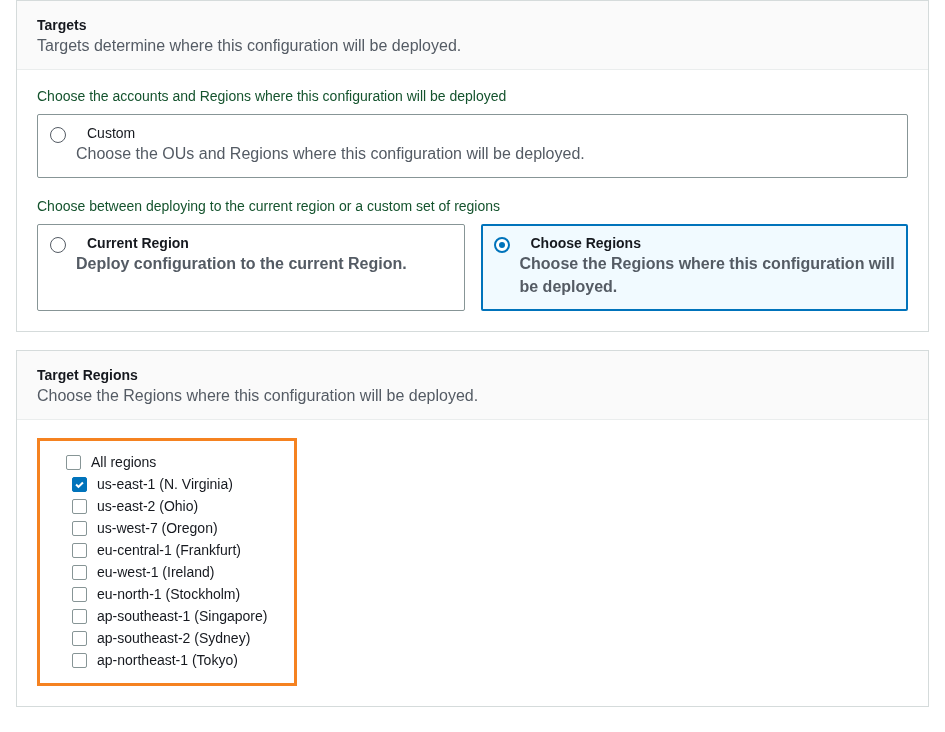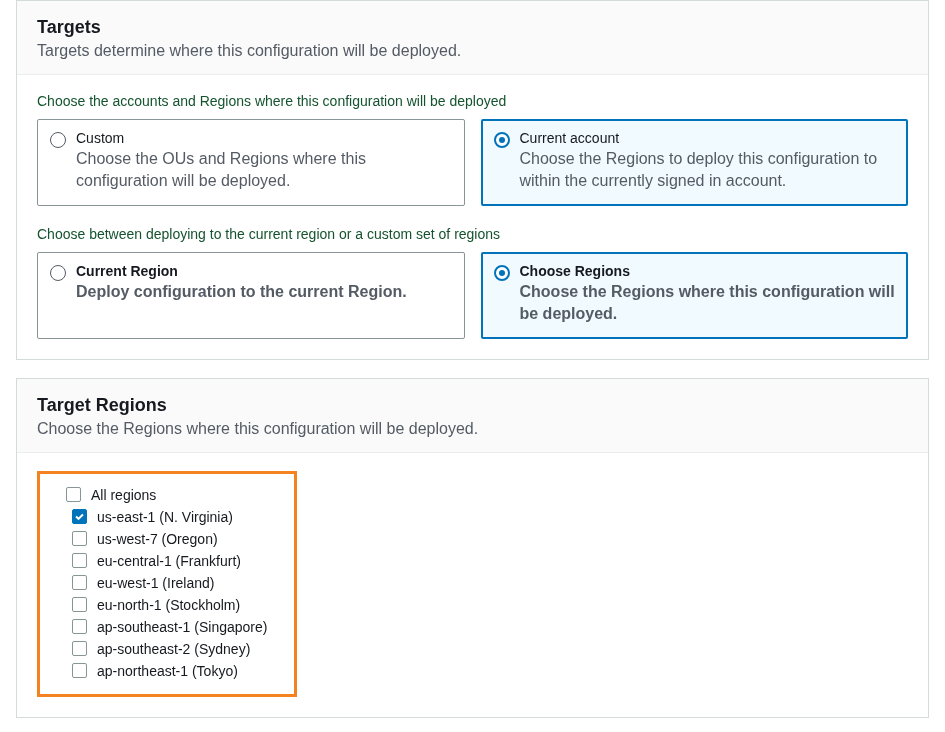--- a/index.html
+++ b/index.html
@@ -14,21 +14,21 @@
       border: 1px solid #d5dbdb;
       background: #ffffff;
       margin: 0 16px 18px 16px;
     }
     .panel-header {
       padding: 16px 20px 14px 20px;
       border-bottom: 1px solid #eaeded;
       background: #fafafa;
     }
     .panel-header h2 {
-      font-size: 18px;
+      font-size: 14px;
       font-weight: 700;
       color: #16191f;
       margin-bottom: 4px;
     }
     .panel-header p {
       font-size: 16px;
       color: #545b64;
     }
     .panel-body {
       padding: 18px 20px 20px 20px;
@@ -79,20 +79,21 @@
       width: 6px;
       height: 6px;
       border-radius: 50%;
       background: #0073bb;
     }
     .radio-content { flex: 1; }
     .radio-title {
       font-size: 14px;
       color: #16191f;
       margin-bottom: 2px;
+      margin-left: 11px;
     }
     .radio-desc {
       font-size: 16px;
       color: #545b64;
       line-height: 1.4;
     }
     .regions-list {
       border: 3px solid #f58220;
       padding: 10px 10px 12px 10px;
       display: inline-block;
@@ -147,27 +148,20 @@
 
     <div class="section-label">Choose the accounts and Regions where this configuration will be deployed</div>
     <div class="radio-row">
       <div class="radio-card">
         <div class="radio-circle"></div>
         <div class="radio-content">
           <div class="radio-title">Custom</div>
           <div class="radio-desc">Choose the OUs and Regions where this configuration will be deployed.</div>
         </div>
       </div>
-      <div class="radio-card selected">
-        <div class="radio-circle"></div>
-        <div class="radio-content">
-          <div class="radio-title">Current account</div>
-          <div class="radio-desc">Choose the Regions to deploy this configuration to within the currently signed in account.</div>
-        </div>
-      </div>
     </div>
 
     <div class="section-label">Choose between deploying to the current region or a custom set of regions</div>
     <div class="radio-row">
       <div class="radio-card">
         <div class="radio-circle"></div>
         <div class="radio-content">
           <div class="radio-title">Current Region</div>
           <div class="radio-desc">Deploy configuration to the current Region.</div>
         </div>
@@ -200,20 +194,24 @@
           <div class="check-row sub">
             <div class="checkbox checked">
               <svg viewBox="0 0 16 16">
                 <polyline points="3,8 6.5,11.5 13,5"></polyline>
               </svg>
             </div>
             <span class="check-label">us-east-1 (N. Virginia)</span>
           </div>
           <div class="check-row sub">
             <div class="checkbox"></div>
+            <span class="check-label">us-east-2 (Ohio)</span>
+          </div>
+          <div class="check-row sub">
+            <div class="checkbox"></div>
             <span class="check-label">us-west-7 (Oregon)</span>
           </div>
           <div class="check-row sub">
             <div class="checkbox"></div>
             <span class="check-label">eu-central-1 (Frankfurt)</span>
           </div>
           <div class="check-row sub">
             <div class="checkbox"></div>
             <span class="check-label">eu-west-1 (Ireland)</span>
           </div>

